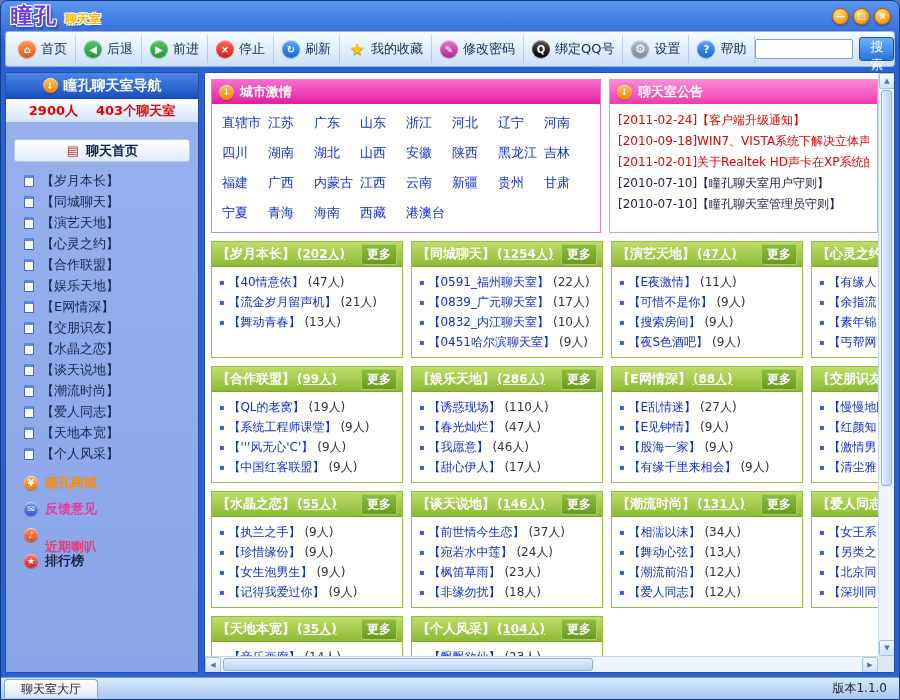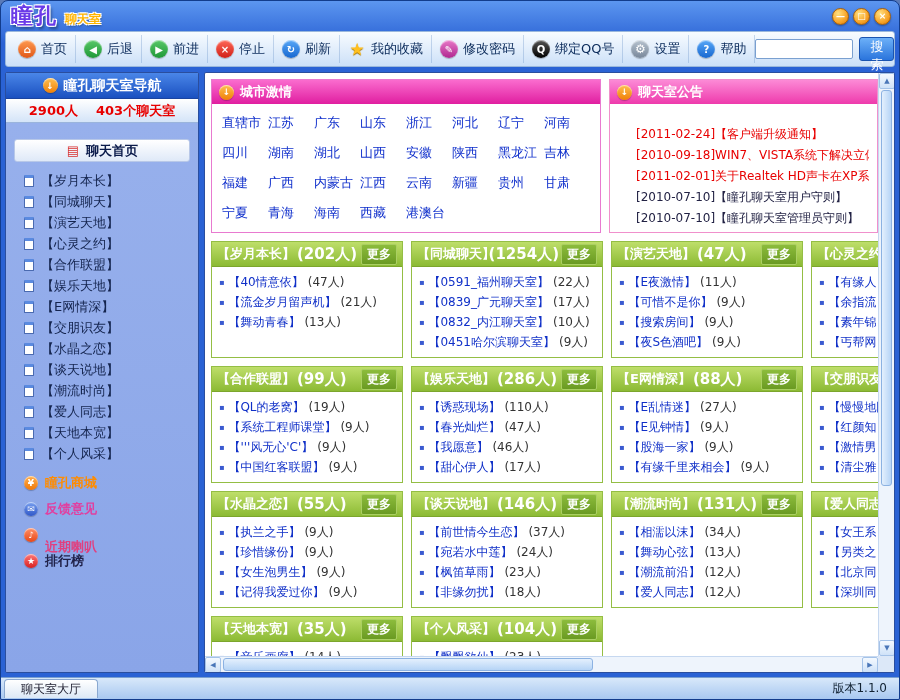--- a/index.html
+++ b/index.html
@@ -133,32 +133,32 @@
     flex: 0 0 24px; display: flex; align-items: center; gap: 6px; padding: 0 7px;
     color: #fff; font-weight: bold; font-size: 13px; white-space: nowrap;
   }
   .pink1 { background: linear-gradient(#fa6cce, #e01ea0); }
   .pink2 { background: linear-gradient(#fc8ad6, #ee3aac); }
   .city-grid {
     flex: 1; display: grid; grid-template-columns: repeat(8, 1fr);
     align-content: space-around; padding: 4px 10px;
   }
   .city-link { font-size: 13px; color: #1030cc; cursor: pointer; text-decoration: none; white-space: nowrap; }
-  .notice-list { flex: 1; padding: 20px 8px; overflow: hidden; margin-left: 18px; }
+  .notice-list { flex: 1; padding: 6px 8px; overflow: hidden; }
   .notice-line { font-size: 12px; line-height: 21px; white-space: nowrap; overflow: hidden; cursor: pointer; }
 
   .cards-grid { width: 792px; display: flex; flex-wrap: wrap; gap: 8px; }
   .card { width: 192px; border: 1px solid #94be44; background: #fff; }
   .card-header {
     height: 25px; display: flex; align-items: center; gap: 2px; padding: 0 5px;
     background: linear-gradient(#bede6a, #8cba34); border-bottom: 1px solid #7ca62c;
     color: #fff; font-weight: bold; font-size: 13px; white-space: nowrap;
   }
   .card-title { overflow: hidden; cursor: pointer; }
-  .card-count { font-size: 15px; flex-shrink: 0; }
+  .card-count { font-size: 12px; flex-shrink: 0; text-decoration: underline; }
   .more-btn {
     margin-left: auto; flex-shrink: 0; font-size: 12px; font-weight: bold; color: #fff;
     background: linear-gradient(#8cbc3c, #6a9a22); border: 1px solid #aacf62;
     border-radius: 2px; padding: 1px 5px; cursor: pointer;
   }
   .card-body { padding: 5px 6px 5px 7px; }
   .room-line { display: flex; align-items: center; gap: 4px; height: 20px; font-size: 12px; white-space: nowrap; }
   .bullet { color: #3a5ad0; font-size: 8px; flex-shrink: 0; }
   .bullet::before { content: "▪"; }
   .room-link { color: #1030c8; overflow: hidden; cursor: pointer; text-decoration: none; }

